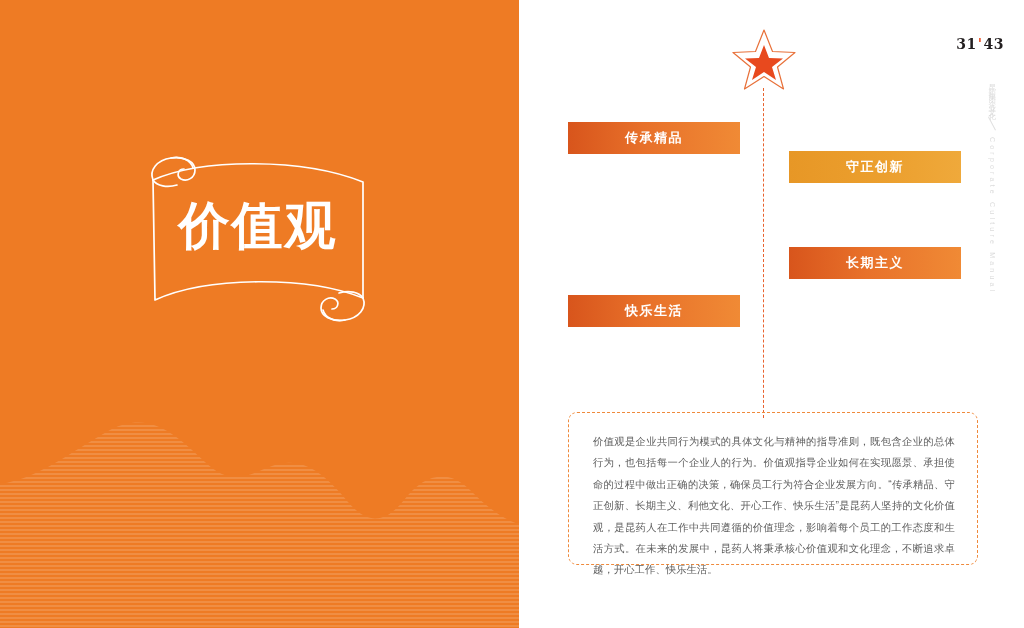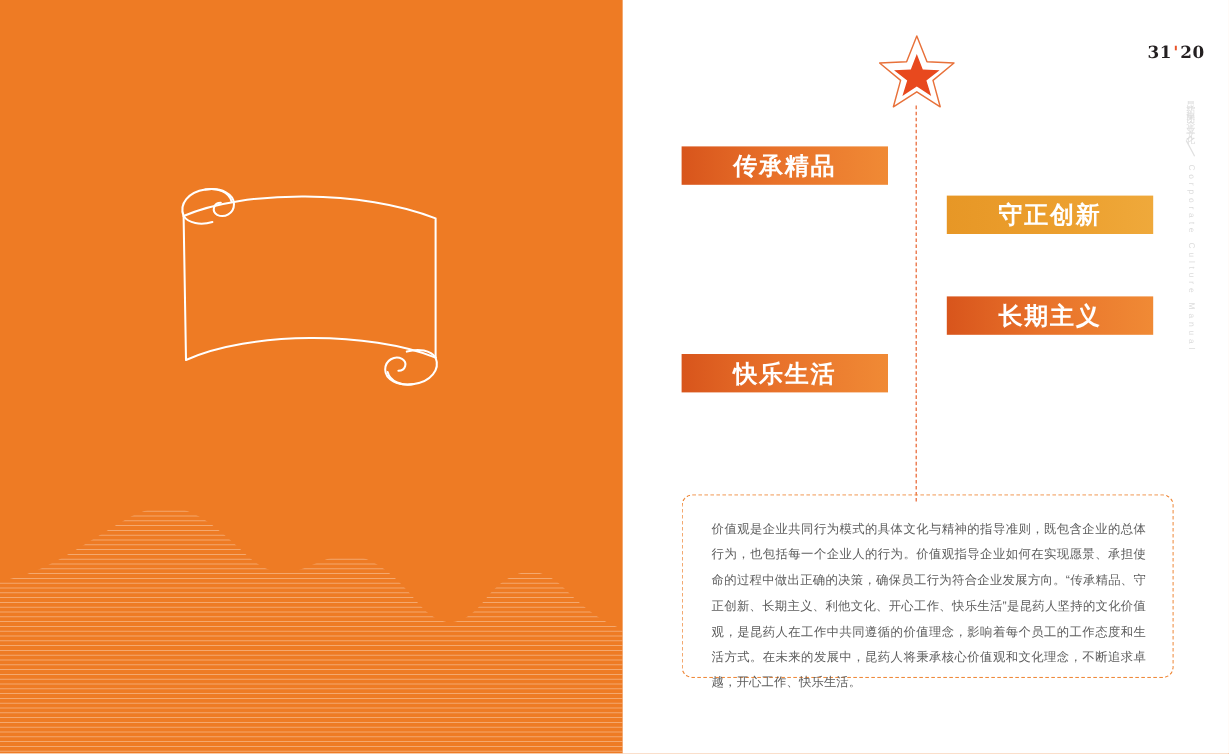--- a/index.html
+++ b/index.html
@@ -155,21 +155,21 @@
   }
 
   
   .badge {
     position: absolute;
     height: 32px;
     width: 172px;
     display: flex;
     align-items: center;
     justify-content: center;
-    font-size: 20px;
+    font-size: 13px;
     font-weight: 700;
     letter-spacing: 1.5px;
     color: #ffffff;
     box-sizing: border-box;
   }
   .badge .shadow {
     position: absolute;
     left: 6px;
     top: 30px;
     width: 178px;
@@ -189,21 +189,21 @@
     background: linear-gradient(to right, #e79726 0%, #eca02f 60%, #efa93b 100%);
   }
   .badge.pale {
     background: linear-gradient(to right, #ecd371 0%, #f0da86 60%, #f2e09b 100%);
     color: #e8622e;
   }
 
   .b1 { left: 49px;  top: 122px; }
   .b2 { left: 49px;  top: 205px; }
   .b3 { left: 49px;  top: 295px; }
-  .b4 { left: 270px; top: 163px; }
+  .b4 { left: 270px; top: 151px; }
   .b5 { left: 270px; top: 247px; }
   .b6 { left: 270px; top: 340px; }
 
   
   .desc-box {
     position: absolute;
     left: 49px;
     top: 412px;
     width: 410px;
     height: 153px;
@@ -306,27 +306,28 @@
                    C 62 30, 54 34, 48 31 C 43 28, 45 21, 51 21"></path>
           <path d="M38 10 C 48 8, 58 12, 60 20"></path>
           <path d="M20 32 C 24 38, 34 40, 44 37"></path>
 
           <path d="M230 150 C 234 160, 226 170, 212 172 C 198 174, 188 168, 188 160
                    C 188 152, 196 148, 202 151 C 207 154, 205 161, 199 161"></path>
           <path d="M212 172 C 202 174, 192 170, 190 162"></path>
           <path d="M230 150 C 226 144, 216 142, 206 145"></path>
         </g>
       </svg>
+      <div class="scroll-title">价值观</div>
     </div>
   </div>
 
   <div class="right-panel">
 
     <div class="page-num">
-      <span>31</span><span class="sep">'</span><span>20</span>
+      <span>31</span><span class="sep">'</span><span>43</span>
     </div>
 
     <div class="side-vertical">
       <div class="side-cn">昆药集团企业文化</div>
       <div class="side-slash"></div>
       <div class="side-en">Corporate Culture Manual</div>
     </div>
 
     <div class="star-block">
       <svg viewBox="0 0 64 66" width="64" height="66">

